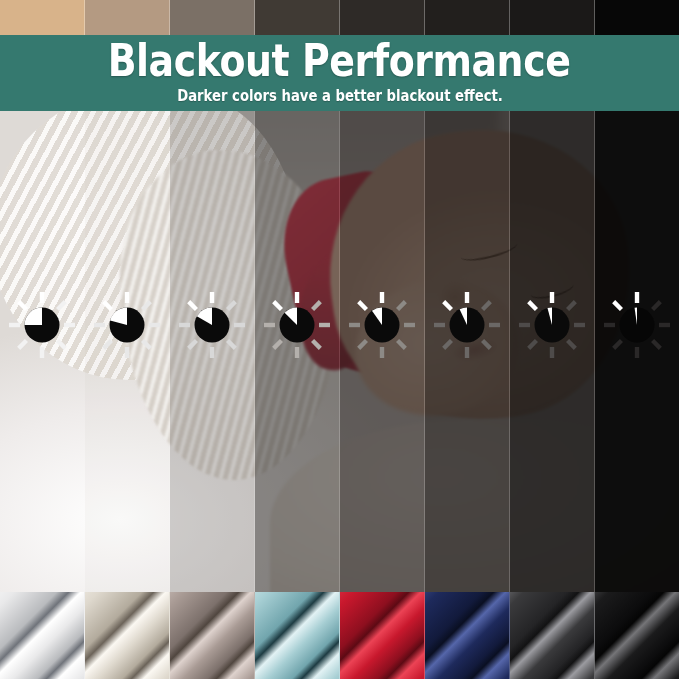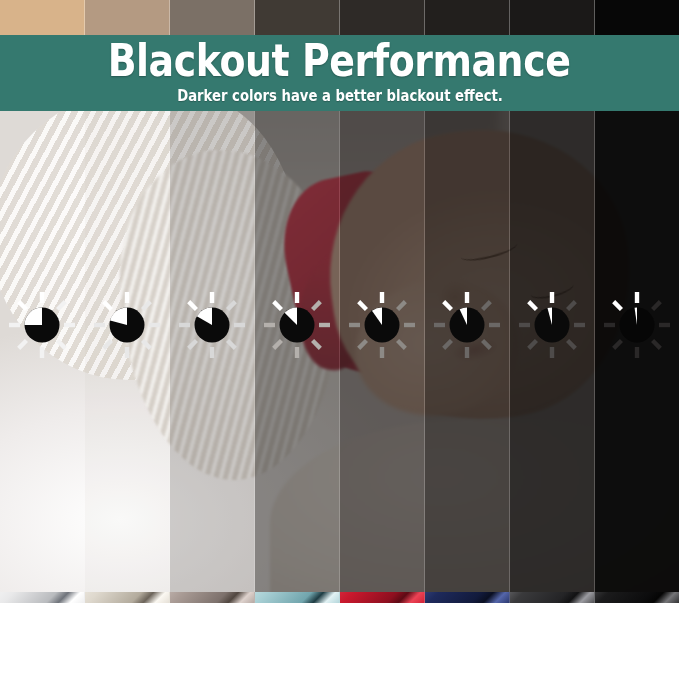--- a/index.html
+++ b/index.html
@@ -7,21 +7,21 @@
     padding: 0;
     background: #ffffff;
   }
   body {
     font-family: "Liberation Sans", sans-serif;
   }
 
   #stage {
     position: relative;
     width: 679px;
-    height: 603px;
+    height: 679px;
     overflow: hidden;
     background: #000;
   }
 
   
   .top-strip {
     position: absolute;
     left: 0;
     top: 0;
     width: 679px;

